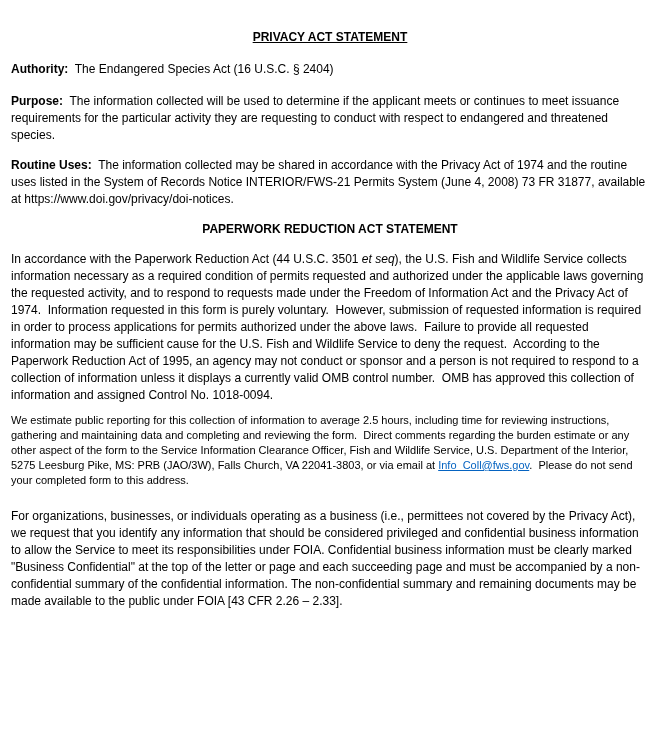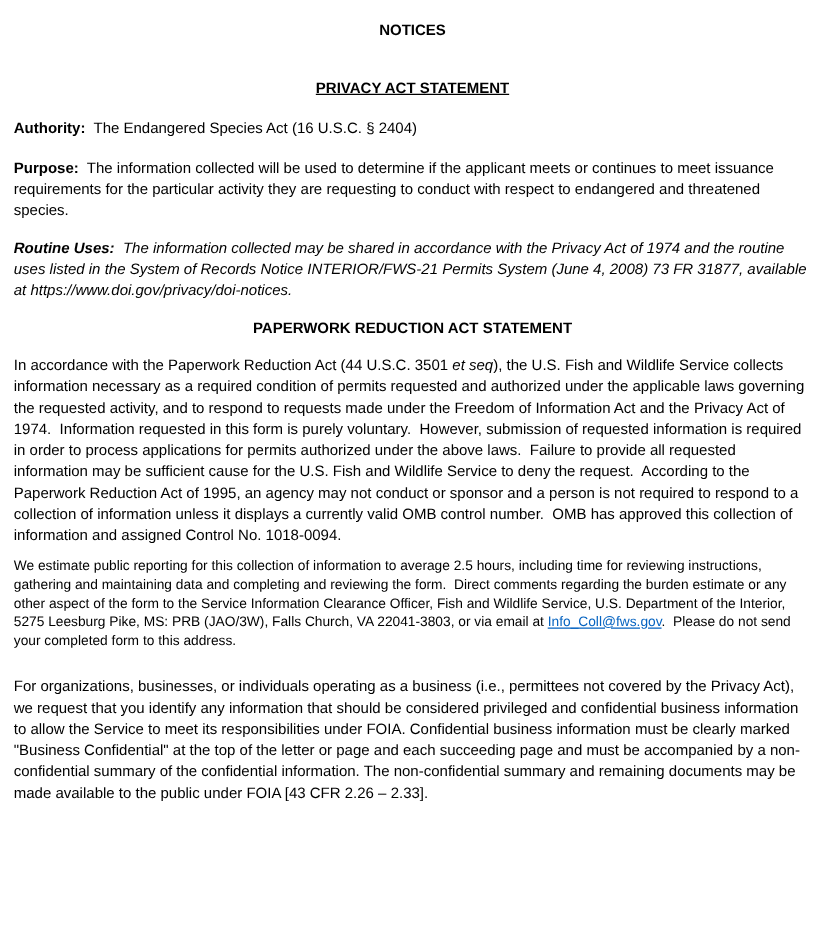--- a/index.html
+++ b/index.html
@@ -27,39 +27,38 @@
     margin: 0;
     white-space: pre-wrap;
     text-align: left;
   }
   .b { font-weight: bold; }
   .i { font-style: italic; }
   .title        { margin-top: 16px; }
   .h-privacy    { margin-top: 29px; text-decoration: underline; }
   .p-authority  { margin-top: 15px; }
   .p-purpose    { margin-top: 15px; }
-  .p-routine    { margin-top: 13px; font-style: italic; }
+  .p-routine    { margin-top: 13px; }
   .p-disclosure { margin-top: 9px; }
   .h-paperwork  { margin-top: 13px; }
   .p-paperwork  { margin-top: 13px; }
   .h-burden     { margin-top: 5px; }
   .p-burden     { margin-top: 9px; font-size: 11px; line-height: 15px; }
   .h-foia       { margin-top: 9px; }
   .p-foia       { margin-top: 20px; }
   a.email-link {
     text-decoration: underline;
     cursor: pointer;
   }
 </style>
 </head>
 <body>
 
 <div class="page">
 
-  <h1 class="title">NOTICES</h1>
 
   <section>
     <h2 class="h-privacy">PRIVACY ACT STATEMENT</h2>
     <p class="p-authority"><span class="b">Authority:</span><span>  The Endangered Species Act (16 U.S.C. § 2404)</span></p>
     <p class="p-purpose"><span class="b">Purpose:</span><span>  The information collected will be used to determine if the applicant meets or continues to meet issuance requirements for the particular activity they are requesting to conduct with respect to endangered and threatened species.</span></p>
     <p class="p-routine"><span class="b">Routine Uses:</span><span>  The information collected may be shared in accordance with the Privacy Act of 1974 and the routine uses listed in the System of Records Notice INTERIOR/FWS-21 Permits System (June 4, 2008) 73 FR 31877, available at https://www.doi.gov/privacy/doi-notices.</span></p>
   </section>
 
   <section>
     <h2 class="h-paperwork">PAPERWORK REDUCTION ACT STATEMENT</h2>

